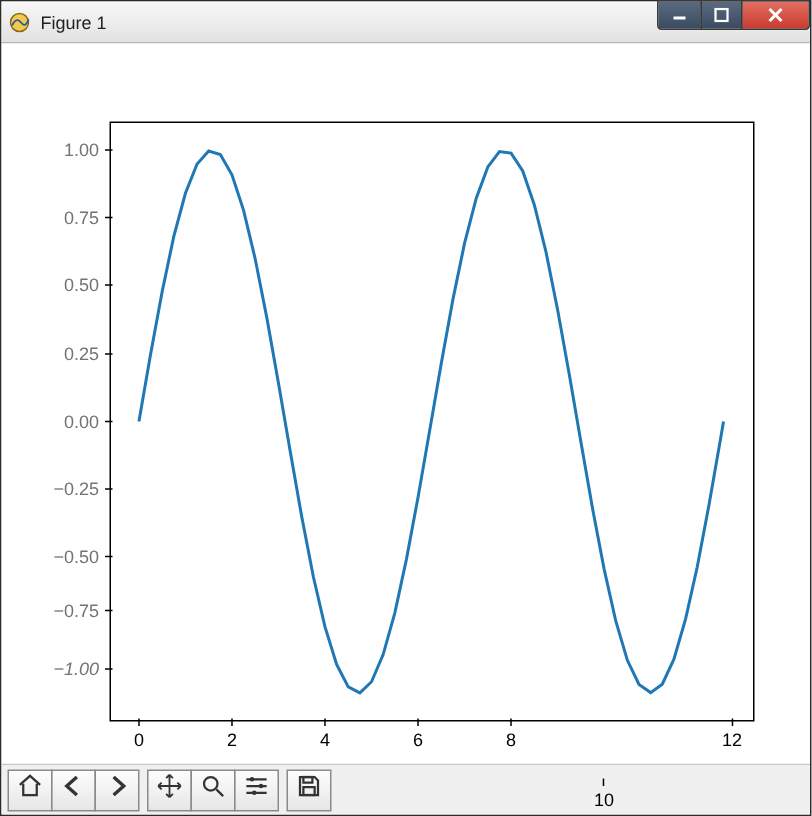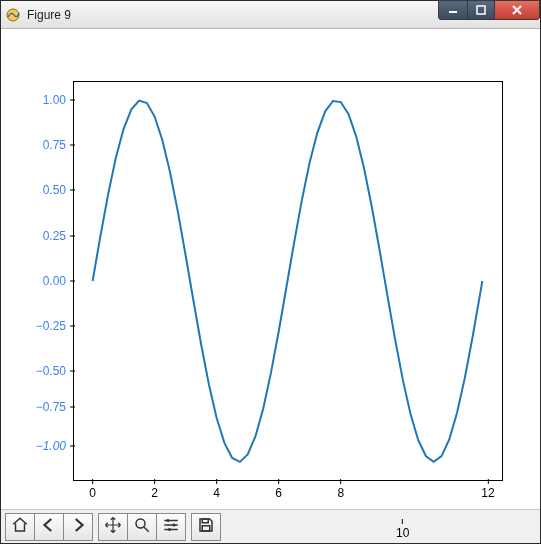--- a/index.html
+++ b/index.html
@@ -71,21 +71,21 @@
     width: 430px;
     height: 400px;
     border: 1px solid #000;
     background: #fff;
   }
   .ytick {
     position: absolute;
     right: 100%;
     transform: translateY(-50%);
     font-size: 12px;
-    color: #3b82f6;
+    color: #737373;
     padding-right: 8px;
     white-space: nowrap;
   }
   .ytick .tickmark {
     position:absolute;
     right:-1px;
     top:50%;
     width:5px;
     height:1px;
     background:#000;
@@ -139,21 +139,21 @@
 
 <div class="window">
 
   <div class="titlebar">
     <span class="appicon">
       <svg viewBox="0 0 16 16">
           <circle cx="8" cy="8" r="6" fill="#f3c94e" stroke="#8a6d1b"></circle>
           <path d="M3 10 Q6 4 9 8 T14 6" stroke="#2a5aa0" fill="none" stroke-width="1.2"></path>
         </svg>
     </span>
-    <span class="title">Figure 9</span>
+    <span class="title">Figure 1</span>
     <div class="winbtns">
       <div class="winbtn min">
         <svg width="10" height="10">
             <line x1="1" y1="7" x2="9" y2="7" stroke="#fff" stroke-width="2"></line>
           </svg>
       </div>
       <div class="winbtn max">
         <svg width="10" height="10">
             <rect x="1" y="1" width="8" height="8" fill="none" stroke="#fff" stroke-width="1.5"></rect>
           </svg>

